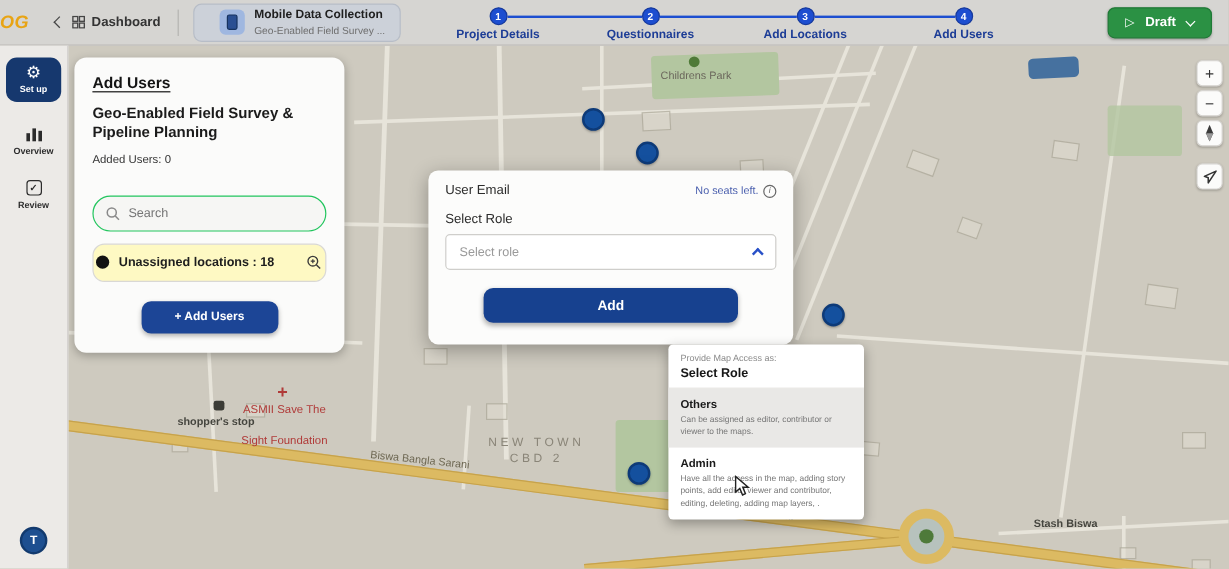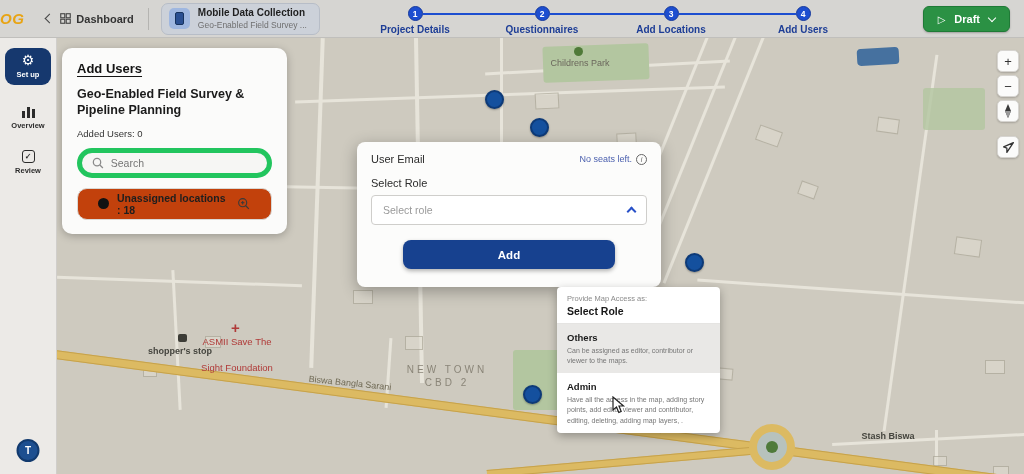--- a/index.html
+++ b/index.html
@@ -11,21 +11,21 @@
   .topbar { position:absolute; left:0; top:0; width:1024px; height:38px; background:#d6d5d2;
             border-bottom:1px solid #c0bfbc; z-index:40; display:flex; align-items:center; }
   .logo { font-size:15px; font-weight:900; letter-spacing:.5px; font-style:italic; }
   .logo .map { color:#fdfdfd; text-shadow:0 0 2px rgba(0,0,0,.35); }
   .logo .og  { color:#e8a414; }
   .backbtn { display:flex; align-items:center; gap:7px; margin-left:22px; cursor:pointer; }
   .chev-left { width:7px; height:7px; border-left:1.6px solid #444; border-bottom:1.6px solid #444; transform:rotate(45deg); }
   .dash-label { font-size:11px; font-weight:600; color:#333; display:flex; align-items:center; gap:5px; }
   .vsep { width:1px; height:22px; background:#b5b4b1; margin:0 12px 0 14px; }
   .proj-tab { display:flex; align-items:center; gap:8px; background:#ccd1d9; border:1px solid #b7bdc7;
-              border-radius:7px; padding:3px 12px 3px 7px; height:32px; }
+              border-radius:7px; padding:3px 12px 3px 21px; height:32px; }
   .proj-icon { width:21px; height:21px; border-radius:5px; background:#9fb7e0; display:flex; align-items:center; justify-content:center; }
   .phone-glyph { width:9px; height:13px; border:1.6px solid #17335f; border-radius:2px; background:#2a4f92; }
   .proj-title { font-size:10px; font-weight:700; color:#1f1f1f; line-height:1.25; }
   .proj-sub { font-size:8.5px; color:#6f6f6f; line-height:1.2; }
 
   .step { position:absolute; top:6px; width:120px; text-align:center; }
   .step-circle { width:15px; height:15px; border-radius:50%; background:#1d4ed0; border:1px solid #16399c;
                  color:#fff; font-size:8.5px; font-weight:700; line-height:14px; margin:0 auto; }
   .step-label { margin-top:3px; font-size:10px; font-weight:700; color:#1d3d96; }
   .step-line { position:absolute; top:13px; height:2px; background:#1d4ed0; }
@@ -76,26 +76,26 @@
             box-shadow:0 1px 2px rgba(0,0,0,.2); display:flex; align-items:center; justify-content:center;
             font-size:13px; color:#333; cursor:pointer; }
   .mc-gap { height:8px; }
 
   
   .panel { position:absolute; left:62px; top:48px; width:225px; background:#fbfbfa; border-radius:10px;
            box-shadow:0 2px 8px rgba(0,0,0,.25); padding:13px 15px 14px; z-index:8; }
   .panel-title { font-size:13px; font-weight:700; color:#141414; text-decoration:underline; text-underline-offset:3px; }
   .panel-sub { margin-top:10px; font-size:12.5px; font-weight:700; color:#1b1b1b; line-height:1.3; }
   .panel-added { margin-top:9px; font-size:9.5px; color:#333; }
-  .searchbox { margin-top:9px; height:30px; border:5px solid #22c55e; border-radius:15px; background:#f6f6f4;
+  .searchbox { margin-top:24px; height:30px; border:1px solid #22c55e; border-radius:15px; background:#f6f6f4;
                display:flex; align-items:center; padding:0 10px; gap:7px; }
   .searchbox input { border:none; outline:none; background:transparent; font-size:10.5px; color:#333; width:150px;
                      font-family:"Liberation Sans", sans-serif; }
-  .unassigned-row { margin-top:10px; height:32px; border:1px solid #d9d8d5; border-radius:10px; background:#c2410c;
-                    display:flex; align-items:center; padding:0 20px; gap:8px; cursor:pointer; }
+  .unassigned-row { margin-top:10px; height:32px; border:1px solid #d9d8d5; border-radius:10px; background:#fef9c3;
+                    display:flex; align-items:center; padding:0 2px; gap:8px; cursor:pointer; }
   .loc-dot { width:11px; height:11px; border-radius:50%; background:#121212; }
   .unassigned-text { font-size:10.5px; font-weight:600; color:#1e1e1e; flex:1; }
   .add-users-btn { display:block; margin:16px auto 2px; width:114px; height:27px; background:#1c4596; color:#fff;
                    border:none; border-radius:8px; font-size:10px; font-weight:600; cursor:pointer;
                    box-shadow:0 2px 4px rgba(0,0,0,.3); font-family:"Liberation Sans", sans-serif; }
 
   
   .modal { position:absolute; left:357px; top:142px; width:304px; background:#fcfcfb; border-radius:8px;
            box-shadow:0 4px 16px rgba(0,0,0,.3); z-index:15; }
   .modal-head { display:flex; align-items:center; justify-content:space-between; padding:11px 14px 9px;
@@ -241,20 +241,21 @@
     <div class="unassigned-row">
       <span class="loc-dot"></span>
       <span class="unassigned-text">Unassigned locations : 18</span>
       <svg width="14" height="14" viewBox="0 0 16 16">
         <circle cx="6.5" cy="6.5" r="4.6" fill="none" stroke="#3a3a3a" stroke-width="1.3"></circle>
         <line x1="4.5" y1="6.5" x2="8.5" y2="6.5" stroke="#3a3a3a" stroke-width="1.2"></line>
         <line x1="6.5" y1="4.5" x2="6.5" y2="8.5" stroke="#3a3a3a" stroke-width="1.2"></line>
         <line x1="10" y1="10" x2="13.5" y2="13.5" stroke="#3a3a3a" stroke-width="1.4"></line>
       </svg>
     </div>
+    <button class="add-users-btn">+ Add Users</button>
   </div>
 
   <div class="modal">
     <div class="modal-body">
       <div class="field-row">
         <span class="field-label">User Email</span>
         <span class="seats-note">
           <span>No seats left.</span>
           <span class="info-ico">i</span>
         </span>

